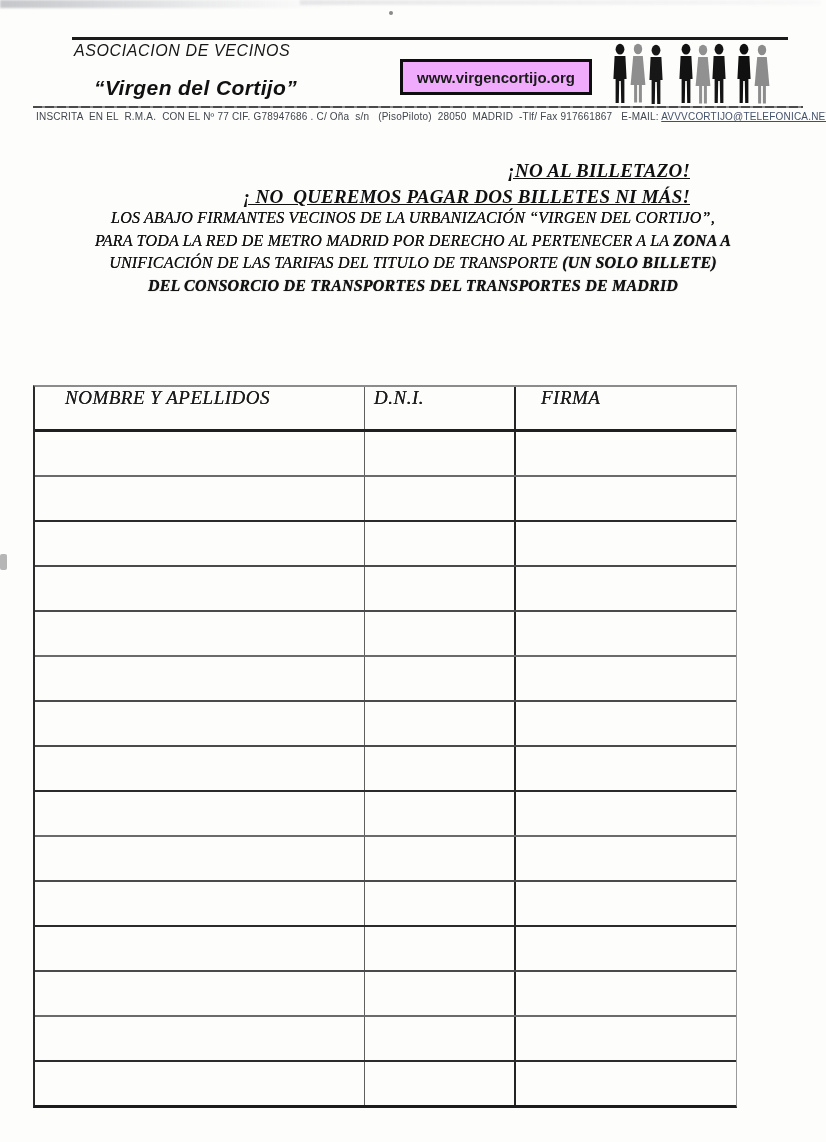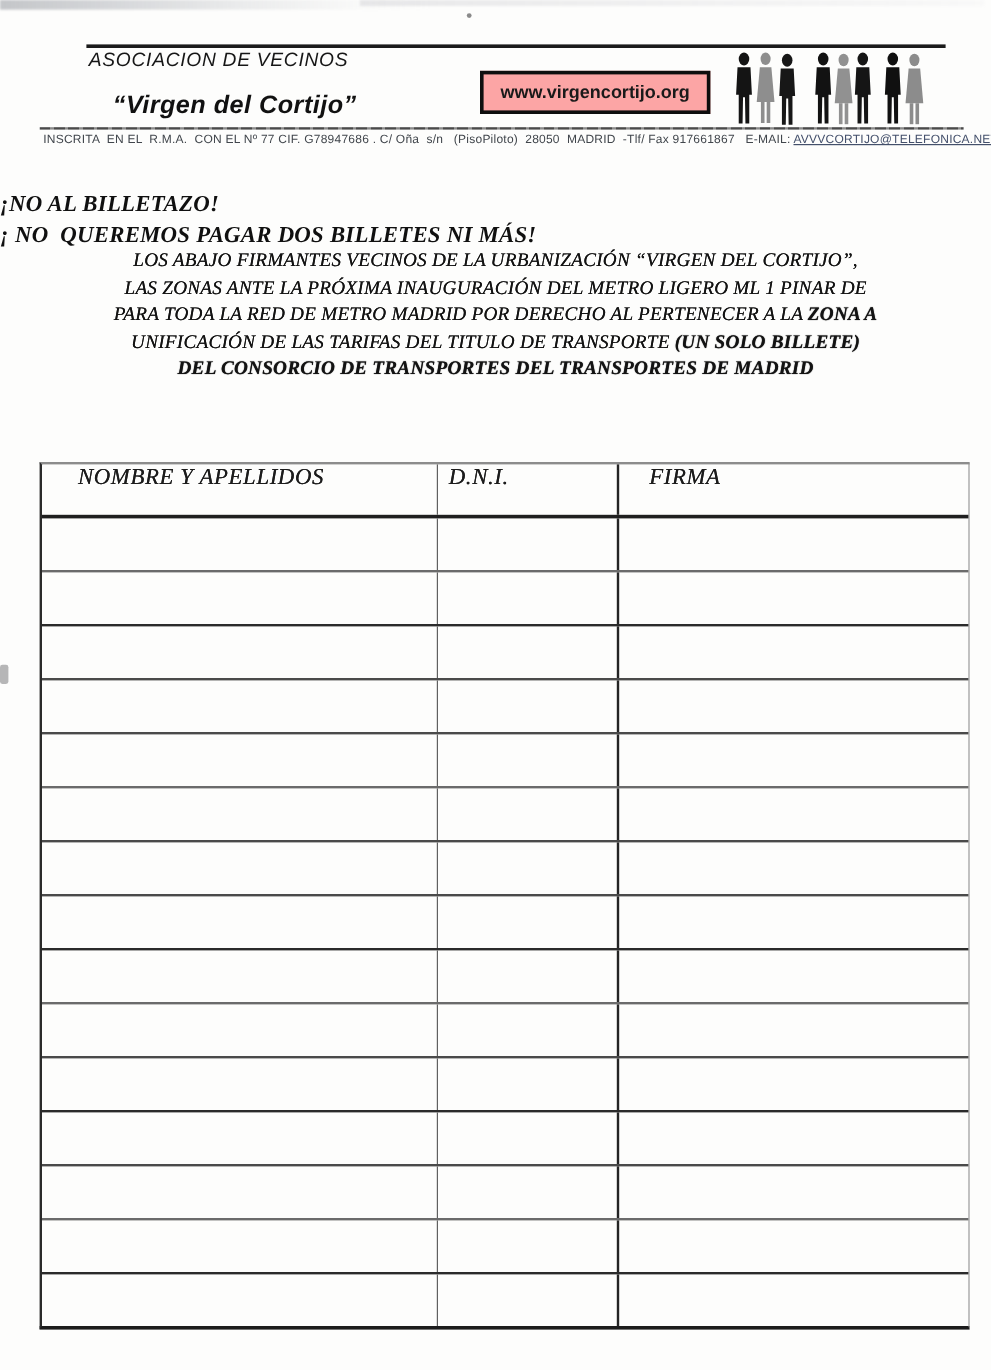--- a/index.html
+++ b/index.html
@@ -23,40 +23,40 @@
   
   .top-rule{position:absolute;left:72px;top:37px;width:716px;height:3px;background:#1b1b1b;}
   .org-line1{position:absolute;left:74px;top:42px;
     font-family:"Liberation Sans",sans-serif;font-style:italic;font-weight:500;
     font-size:16px;letter-spacing:.6px;color:#161616;}
   .org-line2{position:absolute;left:94px;top:76px;
     font-family:"Liberation Sans",sans-serif;font-style:italic;font-weight:700;
     font-size:21px;letter-spacing:.4px;color:#111;}
   .www-box{position:absolute;left:400px;top:59px;width:186px;height:30px;
     border:3px solid #0e0e0e;display:flex;align-items:center;justify-content:center;
-    font-family:"Liberation Sans",sans-serif;font-weight:700;font-size:15px;color:#1a1a1a;background:#fca5a5;}
+    font-family:"Liberation Sans",sans-serif;font-weight:700;font-size:15px;color:#1a1a1a;background:#f0abfc;}
   .people-svg{position:absolute;left:610px;top:40px;width:162px;height:66px;}
   .letterhead-rule{position:absolute;left:33px;top:106px;width:770px;height:2px;
     background:repeating-linear-gradient(90deg,#4a4a4a 0 9px,#8a8a8a 9px 12px);}
   .reg-line{position:absolute;left:36px;top:111px;width:786px;
     font-family:"Liberation Sans",sans-serif;font-size:10px;color:#41464c;
     letter-spacing:.2px;white-space:pre;}
   .reg-line .email{color:#44506b;text-decoration:underline;}
   
-  .headline{position:absolute;left:0;width:690px;text-align:left;
+  .headline{position:absolute;left:0;width:690px;text-align:right;
     font-style:italic;font-weight:700;font-size:19px;color:#101010;
-    letter-spacing:.2px;white-space:pre;}
+    letter-spacing:.2px;white-space:pre;text-decoration:underline;}
   .h1{top:160px;}
   .h2{top:186px;}
   .petition-body{position:absolute;left:18px;top:207px;width:790px;
     font-style:italic;font-size:16px;line-height:22.6px;color:#131313;}
   .body-line{text-align:center;text-shadow:0 0 .45px currentColor;letter-spacing:.2px;white-space:pre;}
   .body-line .b{font-weight:700;text-shadow:0 0 .8px currentColor;}
   
-  .sig-table{position:absolute;left:33px;top:385px;width:775px;
+  .sig-table{position:absolute;left:33px;top:385px;width:704px;
     border-left:2px solid #2a2a2a;
     border-right:1px solid #9a9a9a;
     border-top:2px solid #8c8c8c;
     border-bottom:3px solid #1c1c1c;
     box-sizing:border-box;background:#fdfdfc;}
   .t-header{height:42px;display:flex;align-items:flex-end;border-bottom:3px solid #1f1f1f;}
   .t-header .t-cell{padding-bottom:5px;font-style:italic;font-size:19px;
     letter-spacing:.5px;color:#1c1c1c;text-shadow:0 0 .4px currentColor;}
   .t-row{height:43px;display:flex;border-top:2px solid #4a4a4a;}
   .t-row:first-child{border-top:none;}
@@ -107,21 +107,20 @@
     <use href="#person-skirt" x="144" y="4" fill="#8c8c8c"></use>
   </svg>
 
   <div class="letterhead-rule"></div>
   <div class="reg-line"><span>INSCRITA  EN EL  R.M.A.  CON EL Nº 77 CIF. G78947686 . C/ Oña  s/n   (PisoPiloto)  28050  MADRID  -Tlf/ Fax 917661867   E-MAIL: </span><span class="email">AVVVCORTIJO@TELEFONICA.NET</span></div>
 
   <div class="headline h1">¡NO AL BILLETAZO!</div>
   <div class="headline h2">¡ NO  QUEREMOS PAGAR DOS BILLETES NI MÁS!</div>
   <div class="petition-body">
       <div class="body-line"><span>LOS ABAJO FIRMANTES VECINOS DE LA URBANIZACIÓN “VIRGEN DEL CORTIJO”,</span></div>
-      <div class="body-line"><span>LAS ZONAS ANTE LA PRÓXIMA INAUGURACIÓN DEL METRO LIGERO ML 1 PINAR DE</span></div>
       <div class="body-line"><span>PARA TODA LA RED DE METRO MADRID POR DERECHO AL PERTENECER A LA </span><span class="b">ZONA A</span></div>
       <div class="body-line"><span>UNIFICACIÓN DE LAS TARIFAS DEL TITULO DE TRANSPORTE </span><span class="b">(UN SOLO BILLETE)</span></div>
       <div class="body-line"><span class="b">DEL CONSORCIO DE TRANSPORTES DEL TRANSPORTES DE MADRID</span></div>
     </div>
 
   <div class="sig-table">
     <div class="t-header">
       <div class="t-cell c0">NOMBRE Y APELLIDOS</div>
       <div class="t-cell c1">D.N.I.</div>
       <div class="t-cell c2">FIRMA</div>

